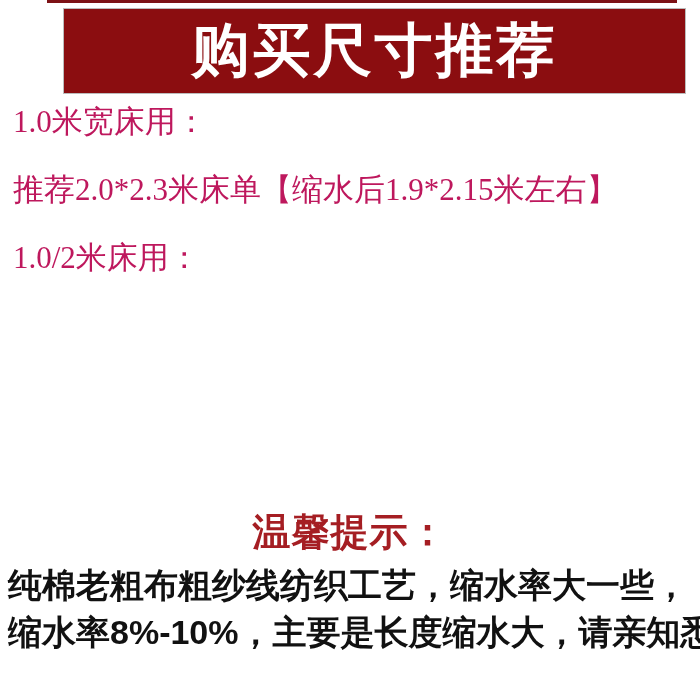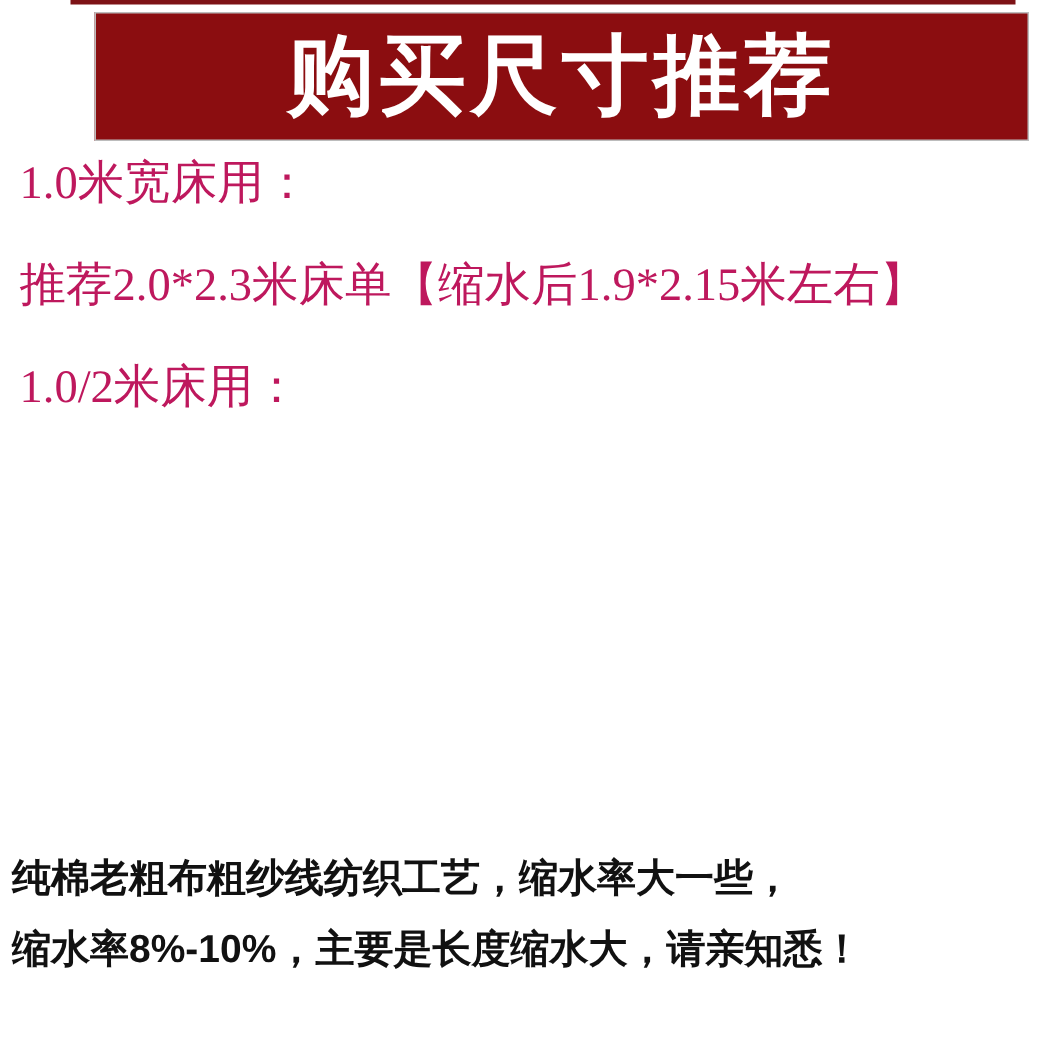--- a/index.html
+++ b/index.html
@@ -56,21 +56,21 @@
     font-size: 38px;
     line-height: 44px;
     font-weight: bold;
     letter-spacing: 1px;
   }
   .tip-body {
     position: absolute;
     top: 562px; left: 8px; right: 2px;
   }
   .tip-body div {
-    font-size: 26px;
+    font-size: 34px;
     line-height: 47px;
     font-weight: bold;
     color: #111111;
     white-space: nowrap;
     letter-spacing: 0px;
   }
 </style>
 </head>
 <body>
 
@@ -87,19 +87,20 @@
       <div>1.0米宽床用：</div>
     </div>
     <div class="section">
       <div>推荐2.0*2.3米床单【缩水后1.9*2.15米左右】</div>
     </div>
     <div class="section">
       <div>1.0/2米床用：</div>
     </div>
   </div>
 
+  <div class="tip-heading">温馨提示：</div>
 
   <div class="tip-body">
     <div>纯棉老粗布粗纱线纺织工艺，缩水率大一些，</div>
     <div>缩水率8%-10%，主要是长度缩水大，请亲知悉！</div>
   </div>
 
 </div>
 
 </body></html>

